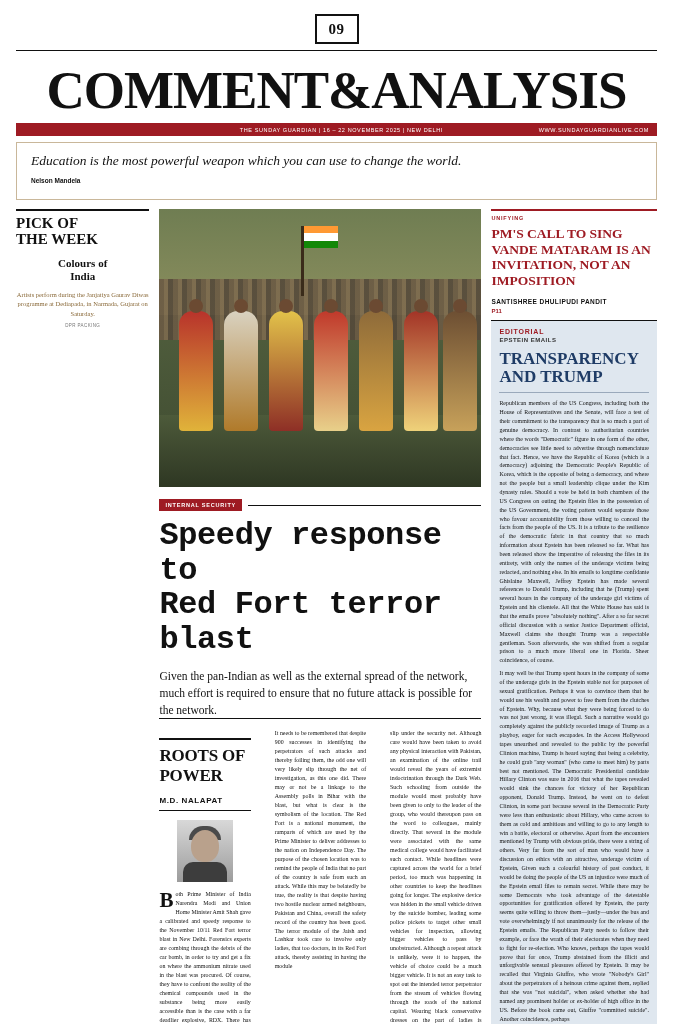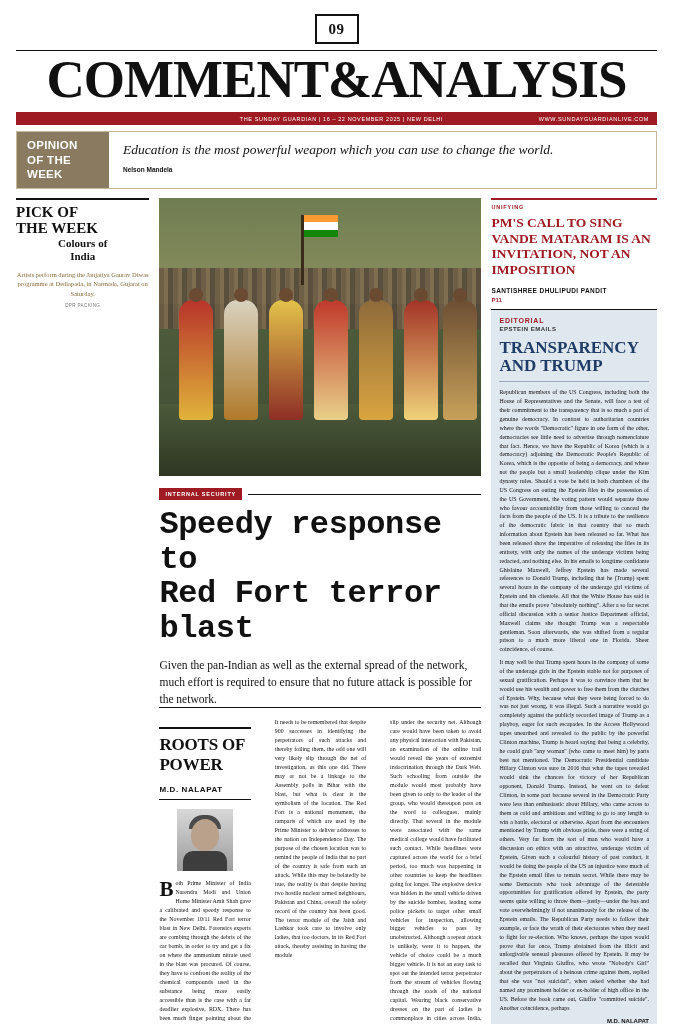--- a/index.html
+++ b/index.html
@@ -30,21 +30,21 @@
     font-size: 15px; font-weight: bold;
     letter-spacing: 0.5px;
   }
   .masthead-title {
     text-align: center;
     font-family: "Liberation Serif", serif;
     font-size: 53px;
     font-weight: bold;
     letter-spacing: -1px;
     line-height: 1;
-    margin: 2px 0 6px 0;
+    margin: 13px 0 6px 0;
     white-space: nowrap;
   }
   .masthead-rule-top { border-top: 1px solid #111; margin: 4px 0 0 0; }
   .masthead-bar {
     background: #9e1b23;
     color: #fff;
     height: 13px;
     display: flex;
     align-items: center;
     justify-content: space-between;
@@ -110,20 +110,21 @@
     font-size: 15px;
     line-height: 1.05;
     border-top: 2px solid #111;
     padding-top: 5px;
   }
   .pick-sub {
     text-align: center;
     font-family: "Liberation Serif", serif;
     font-weight: bold;
     font-size: 11px;
+    margin-top: 9px;
     line-height: 1.2;
   }
   .pick-caption {
     text-align: center;
     font-family: "Liberation Serif", serif;
     font-size: 6.5px;
     line-height: 1.45;
     margin-top: 7px;
     color: #8a6a3a;
   }
@@ -368,25 +369,20 @@
       <span>COMMENT</span><span>&amp;</span><span>ANALYSIS</span>
     </div>
     <div class="masthead-bar">
       <span style="width:120px"></span>
       <span class="center">THE SUNDAY GUARDIAN  |  16 – 22 NOVEMBER 2025  |  NEW DELHI</span>
       <span class="right">WWW.SUNDAYGUARDIANLIVE.COM</span>
     </div>
   </div>
 
   <div class="otw">
-    <div class="otw-left">
-      <div>OPINION</div>
-      <div>OF THE</div>
-      <div>WEEK</div>
-    </div>
     <div class="otw-right">
       <div class="otw-quote">Education is the most powerful weapon which you can use to change the world.</div>
       <div class="otw-author">Nelson Mandela</div>
     </div>
   </div>
 
   <div class="grid">
 
     <div class="col-left">
       <div class="pick-label">

